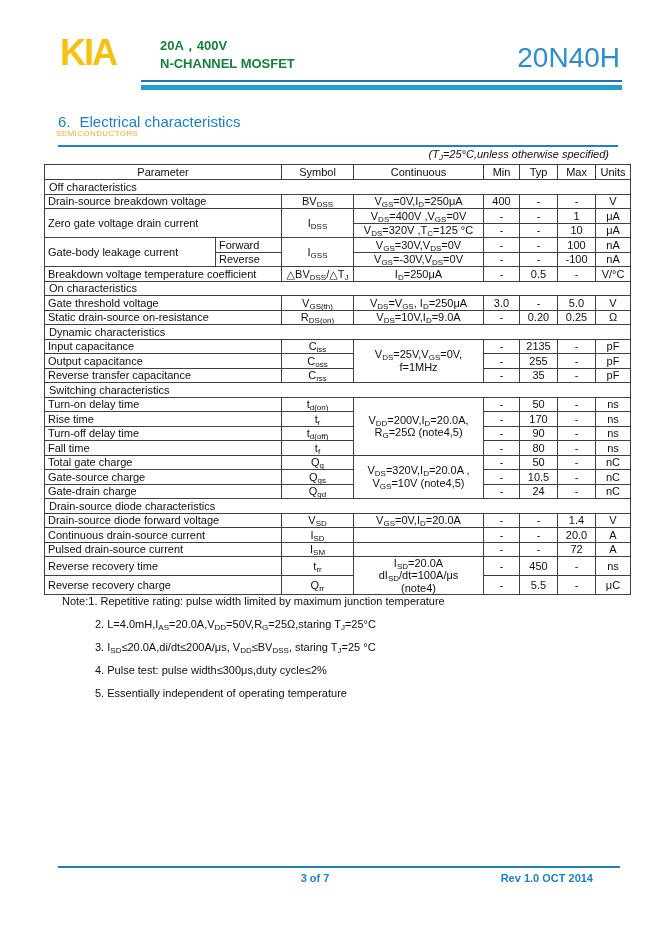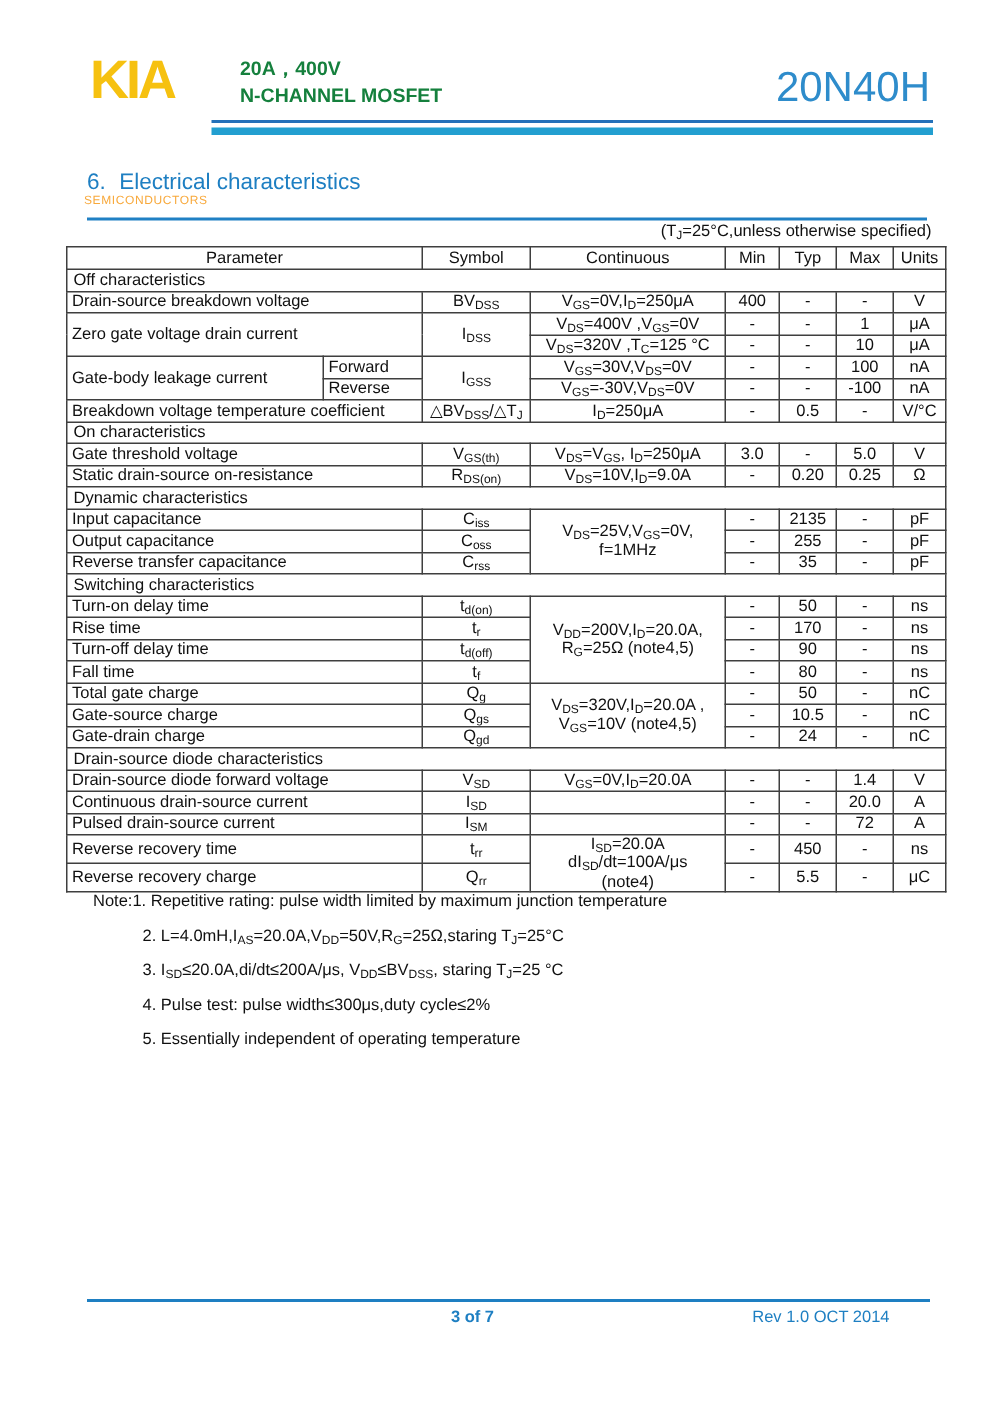--- a/index.html
+++ b/index.html
@@ -15,41 +15,41 @@
   .hline{position:absolute;left:141px;width:481px;}
   .hline.thin{top:80px;height:2px;}
   .hline.thick{top:85px;height:5px;}
   
   .section-title{
     position:absolute;left:58px;top:113px;width:560px;
     font-size:15px;padding-bottom:15px;border-bottom:2px solid #2080c4;
   }
   .section-title .num{margin-right:9px;}
   
-  .table-note{position:absolute;top:148px;right:41px;font-size:11px;color:#101010;}
+  .table-note{position:absolute;top:148px;right:53px;font-size:11px;color:#101010;font-style:italic;}
   table.ec{
     position:absolute;left:44px;top:164px;width:586px;
     border-collapse:collapse;table-layout:fixed;font-size:11px;color:#101010;
   }
   table.ec th,table.ec td{
     border:1px solid #3f3f3f;font-weight:400;text-align:center;vertical-align:middle;
     padding:0 3px;height:13.5px;line-height:1.12;overflow:hidden;
   }
   table.ec th{height:14px;}
   table.ec td.l{text-align:left;}
   table.ec td.sec{text-align:left;padding-left:4px;}
   sub{font-size:8px;line-height:0;vertical-align:baseline;position:relative;top:2px;}
   
   .notes{position:absolute;left:62px;top:595px;font-size:11px;}
   .note-line{margin-bottom:11px;white-space:nowrap;}
   .note-line.indent{margin-left:33px;}
   
   .footer-rule{position:absolute;left:58px;top:866px;width:562px;height:2px;}
   .footer-page{position:absolute;left:275px;top:872px;width:80px;text-align:center;font-size:11px;font-weight:700;}
-  .footer-rev{position:absolute;right:69px;top:872px;font-size:11px;font-weight:400;}
+  .footer-rev{position:absolute;right:69px;top:872px;font-size:11px;font-weight:700;}
 </style>
 </head>
 <body>
 
 <div class="page">
 
   <div class="kia-logo" style="color: rgb(246, 193, 16);">KIA</div>
   <div class="logo-sub" style="color: rgb(248, 169, 60);">SEMICONDUCTORS</div>
   <div class="product-block" style="color: #15803d;">
     <div>20A，400V</div>

